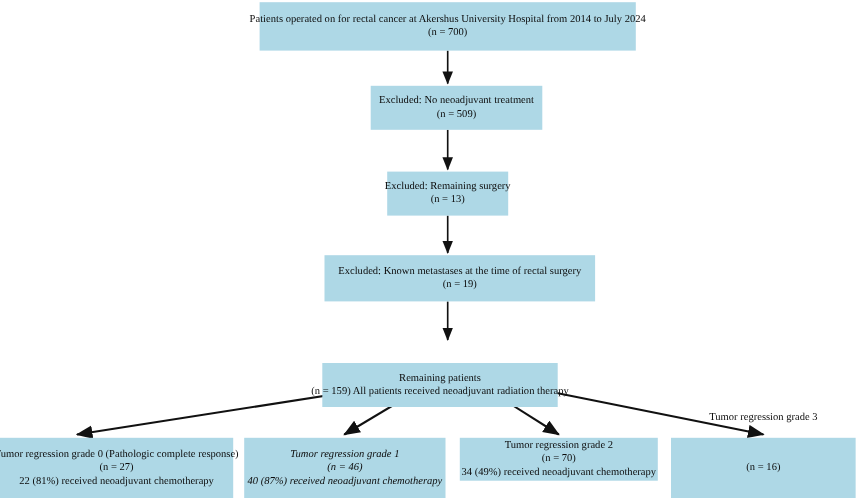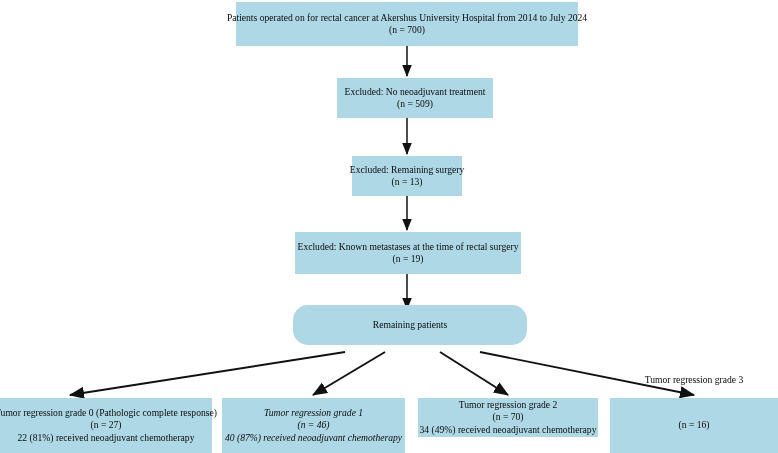--- a/index.html
+++ b/index.html
@@ -24,22 +24,22 @@
     line-height:1.28;
     font-size:9.6px;
     padding:2px 4px;
   }
   .box .ln{display:block;white-space:nowrap;}
 
   
   #node-enrolled   {left:236px; top:2px;   width:342px; height:44px;}
   #node-excl-1     {left:337px; top:78px;  width:156px; height:40px;}
   #node-excl-2     {left:352px; top:156px; width:110px; height:40px;}
-  #node-excl-3     {left:295px; top:232px; width:226px; height:42px;}
-  #node-remaining  {left:293px; top:305px; width:234px; height:40px;border-radius:15px;}
+  #node-excl-3     {left:295px; top:232px; width:246px; height:42px;}
+  #node-remaining  {left:293px; top:330px; width:214px; height:40px;}
 
   #node-trg0       {left:0px;   top:398px; width:212px; height:55px;}
   #node-trg1       {left:222px; top:398px; width:183px; height:55px;font-style:italic;}
   #node-trg2       {left:418px; top:398px; width:180px; height:39px;}
   #node-trg3       {left:610px; top:398px; width:168px; height:55px;gap:33px;}
 
   #arrows{position:absolute;left:0;top:0;width:778px;height:453px;pointer-events:none;}
 </style>
 </head>
 <body>
@@ -83,20 +83,21 @@
     <span class="ln">(n = 13)</span>
   </div>
 
   <div class="box" id="node-excl-3">
     <span class="ln">Excluded: Known metastases at the time of rectal surgery</span>
     <span class="ln">(n = 19)</span>
   </div>
 
   <div class="box" id="node-remaining">
     <span class="ln">Remaining patients</span>
+    <span class="ln">(n = 159) All patients received neoadjuvant radiation therapy</span>
   </div>
 
   <div class="box" id="node-trg0">
     <span class="ln">Tumor regression grade 0 (Pathologic complete response)</span>
     <span class="ln">(n = 27)</span>
     <span class="ln">22 (81%) received neoadjuvant chemotherapy</span>
   </div>
 
   <div class="box" id="node-trg1">
     <span class="ln">Tumor regression grade 1</span>

